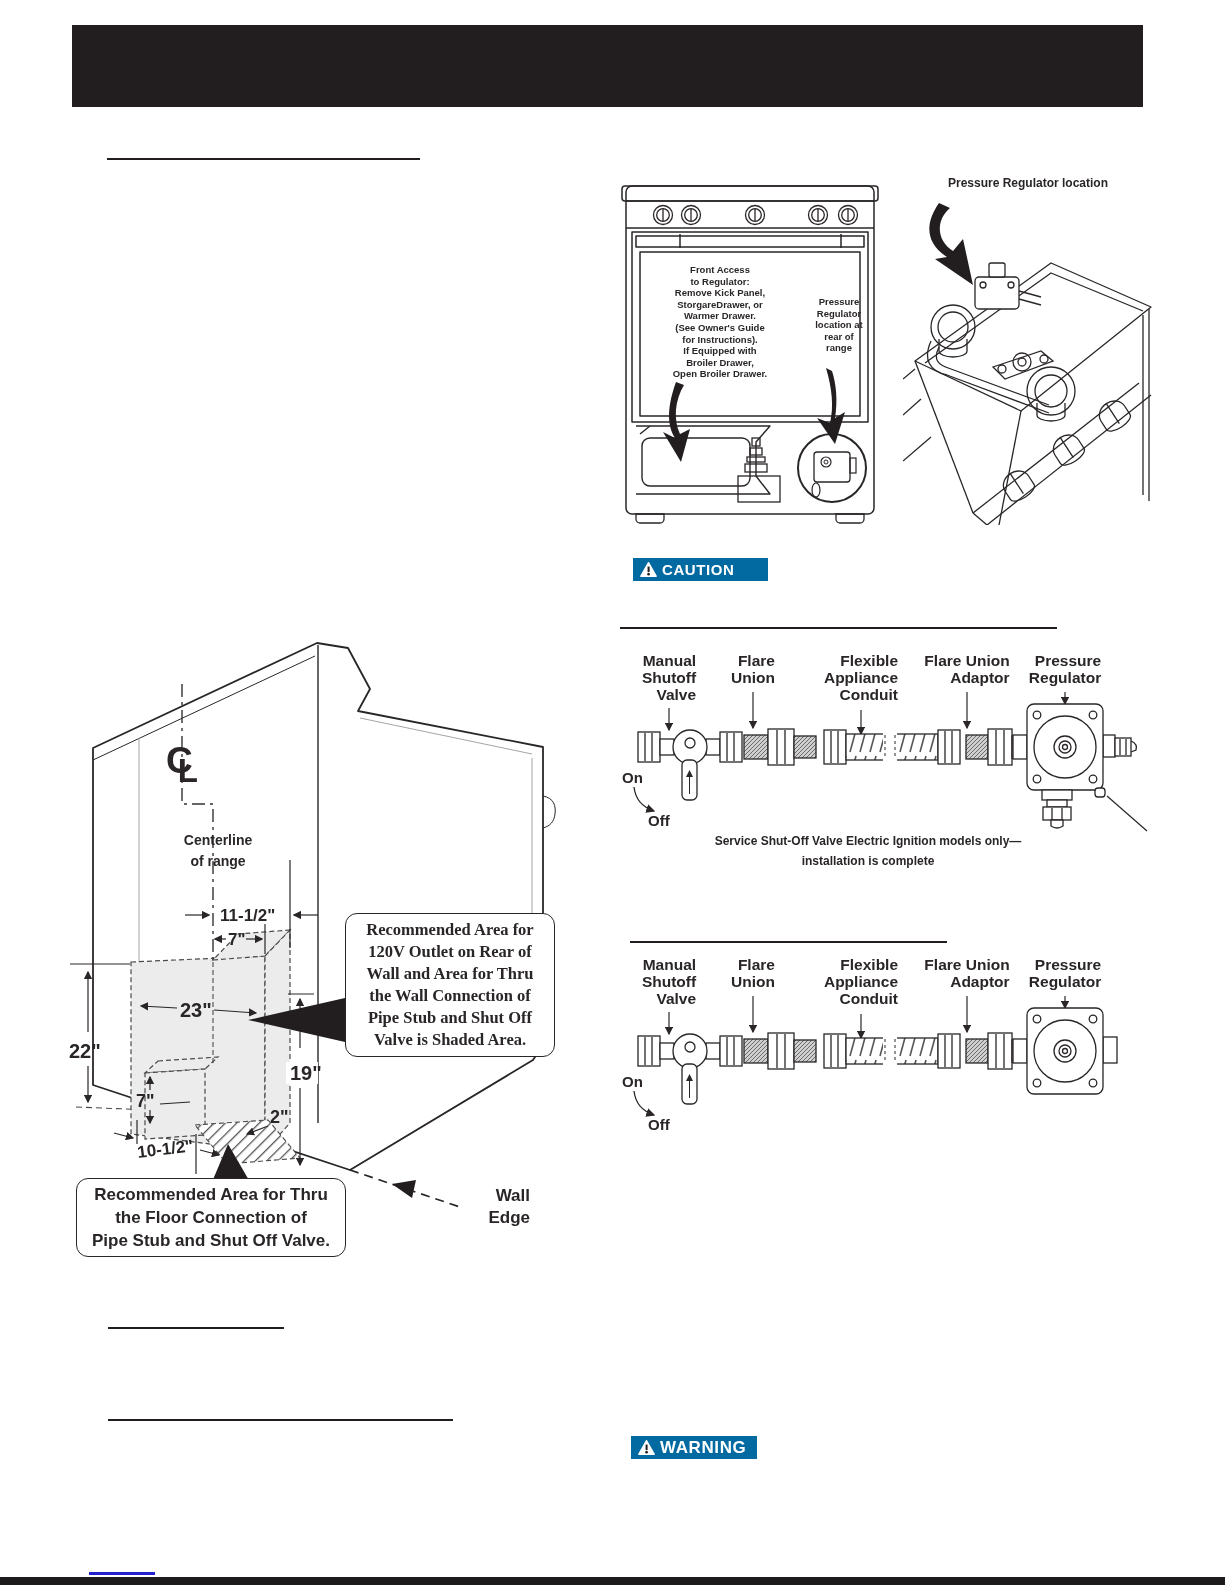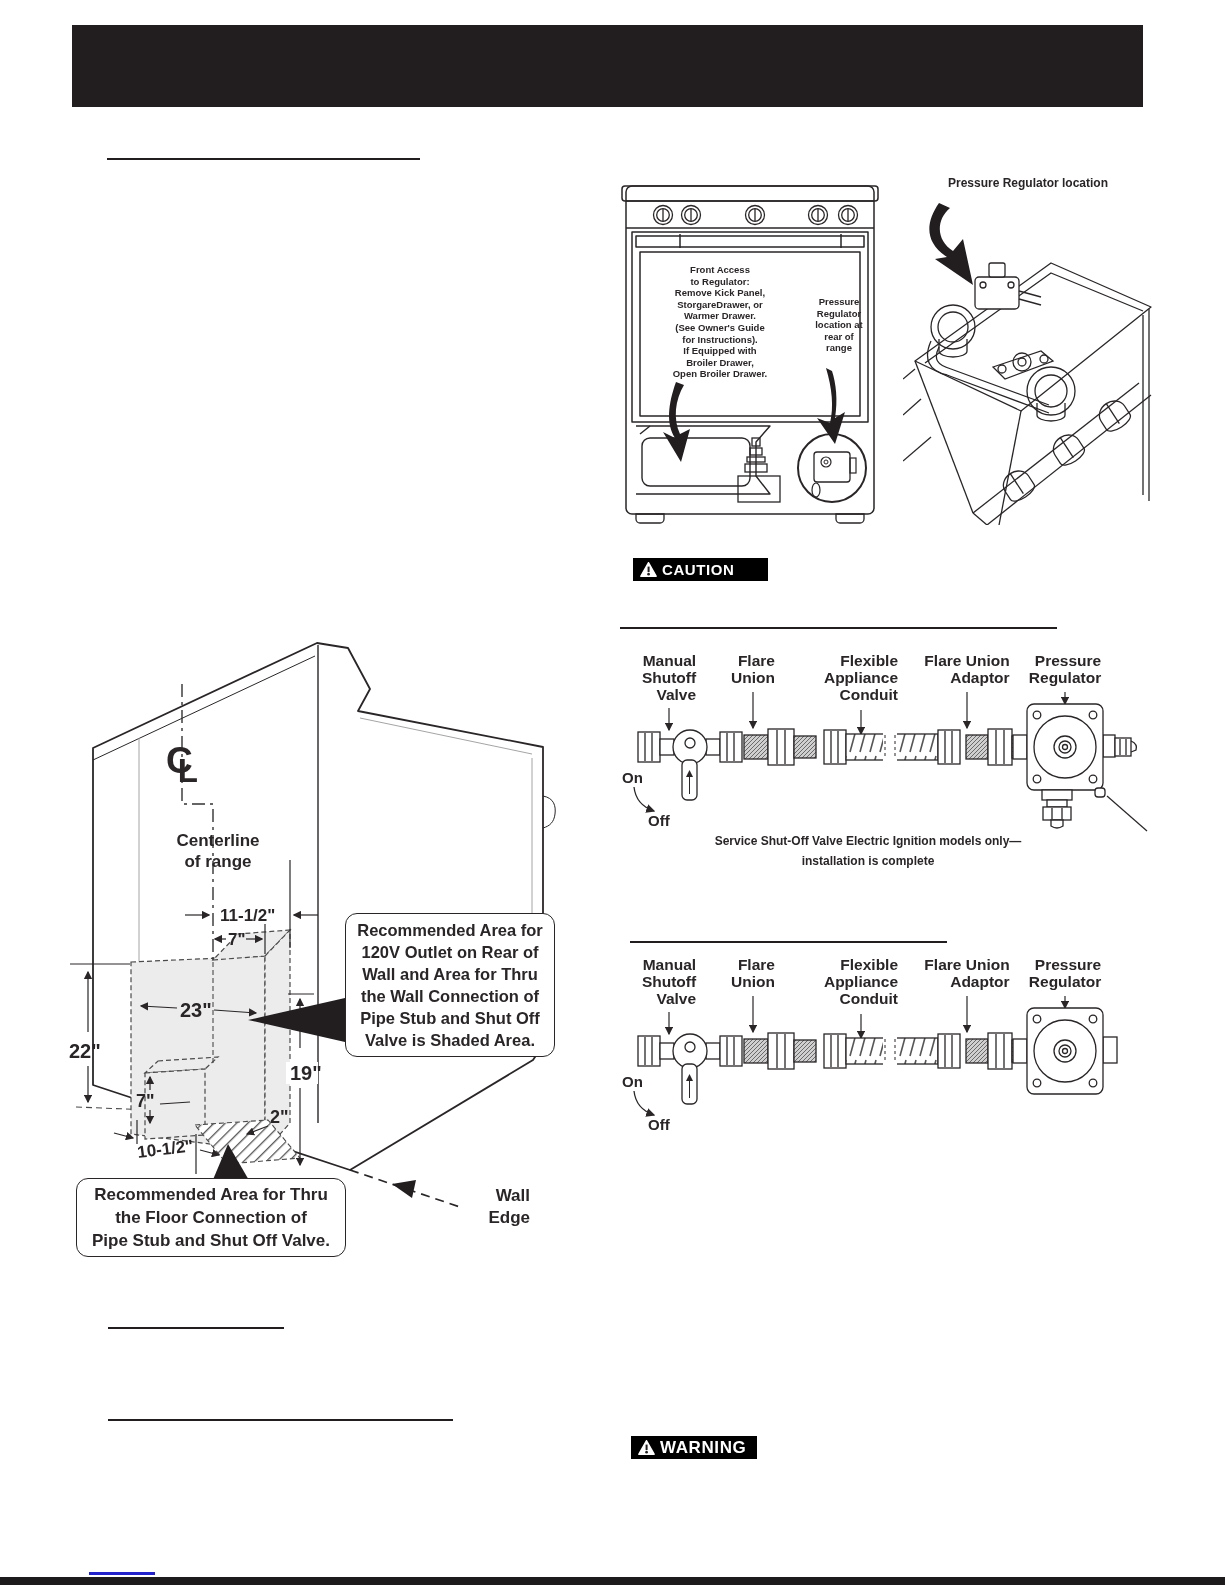--- a/index.html
+++ b/index.html
@@ -1,35 +1,35 @@
 <!DOCTYPE html>
 <html><head>
 <meta charset="utf-8">
 <style>
   html,body{margin:0;padding:0;}
   body{width:1225px;height:1585px;position:relative;background:#fff;overflow:hidden;
        font-family:"Liberation Sans","DejaVu Sans",sans-serif;color:#2a2627;}
   .abs{position:absolute;}
   .rule{position:absolute;background:#221e1f;}
-  .badge{position:absolute;background:#000000;color:#fff;display:flex;align-items:center;
+  .badge{position:absolute;background:#0369a1;color:#fff;display:flex;align-items:center;
          gap:5px;padding:0 7px;font-weight:700;}
   .badge .blabel{font-size:15px;letter-spacing:.6px;line-height:1;}
   .callout{position:absolute;border:1.7px solid #2a2627;border-radius:12px;text-align:center;
            font-weight:600;background:#fff;white-space:pre-line;z-index:5;}
   .doortext{position:absolute;font-size:9.5px;font-weight:700;line-height:11.6px;
             text-align:center;white-space:pre-line;}
   .clabel{position:absolute;transform:translateX(-50%);text-align:right;font-size:15.5px;
           font-weight:600;line-height:17px;white-space:pre-line;}
   .noteline{text-align:center;font-size:12px;font-weight:600;line-height:19.5px;}
   .figtitle{position:absolute;left:0;top:0;width:100%;text-align:center;font-size:12px;font-weight:600;}
   svg{display:block;position:absolute;}
   svg text{font-family:"Liberation Sans","DejaVu Sans",sans-serif;font-weight:600;fill:#2a2627;}
   .cl-c{font-size:37px;font-weight:700;}
   .cl-l{font-size:33px;font-weight:700;position:relative;left:-15px;top:9px;}
-  .centerline-label{position:absolute;font-size:17px;font-weight:600;text-align:center;
+  .centerline-label{position:absolute;font-size:14px;font-weight:600;text-align:center;
                     line-height:21px;white-space:pre-line;}
   .walledge{position:absolute;font-size:17px;font-weight:600;line-height:22px;white-space:pre-line;}
 </style>
 </head>
 <body>
 
 <svg width="0" height="0" style="position:absolute">
   <defs>
     <marker id="ah" viewBox="0 0 10 10" refX="8.5" refY="5" markerWidth="7" markerHeight="7" orient="auto">
       <path d="M0,0 L10,5 L0,10 Z" fill="#2a2627"></path>
@@ -458,21 +458,21 @@
   </svg>
   <div class="abs" style="left:104px;top:122px;">
     <span class="cl-c">C</span><span class="cl-l">L</span>
   </div>
   <div class="centerline-label" style="left:110px;top:212px;width:92px;">Centerline
 of range</div>
   <div class="walledge" style="left:398px;top:567px;width:70px;text-align:right;">Wall
 Edge</div>
 </div>
 
-<div class="callout" style="left:345px;top:913px;width:204px;padding:5px 2px;font-size:16.5px;line-height:22px;">Recommended Area for
+<div class="callout" style="left:345px;top:913px;width:204px;padding:5px 2px;font-size:16.5px;line-height:22px;font-family:Liberation Serif, serif;">Recommended Area for
 120V Outlet on Rear of
 Wall and Area for Thru
 the Wall Connection of
 Pipe Stub and Shut Off
 Valve is Shaded Area.</div>
 <div class="callout" style="left:76px;top:1178px;width:264px;padding:4px 2px;font-size:17px;line-height:23px;">Recommended Area for Thru
 the Floor Connection of
 Pipe Stub and Shut Off Valve.</div>
 
 <div class="rule" style="left:108px;top:1327px;width:176px;height:2px;"></div>

